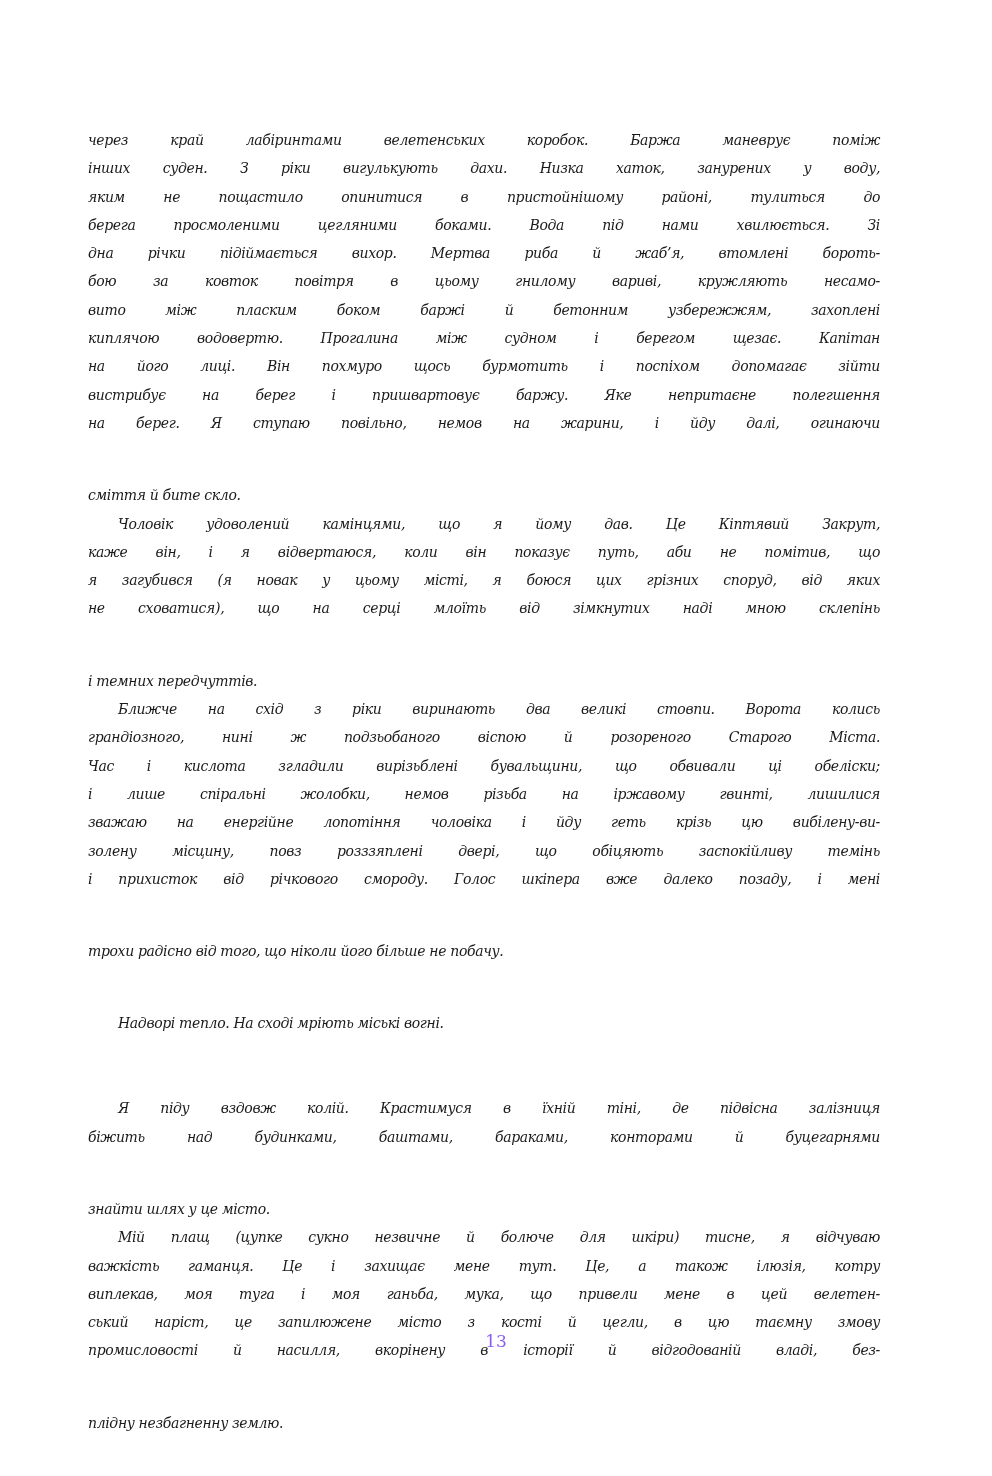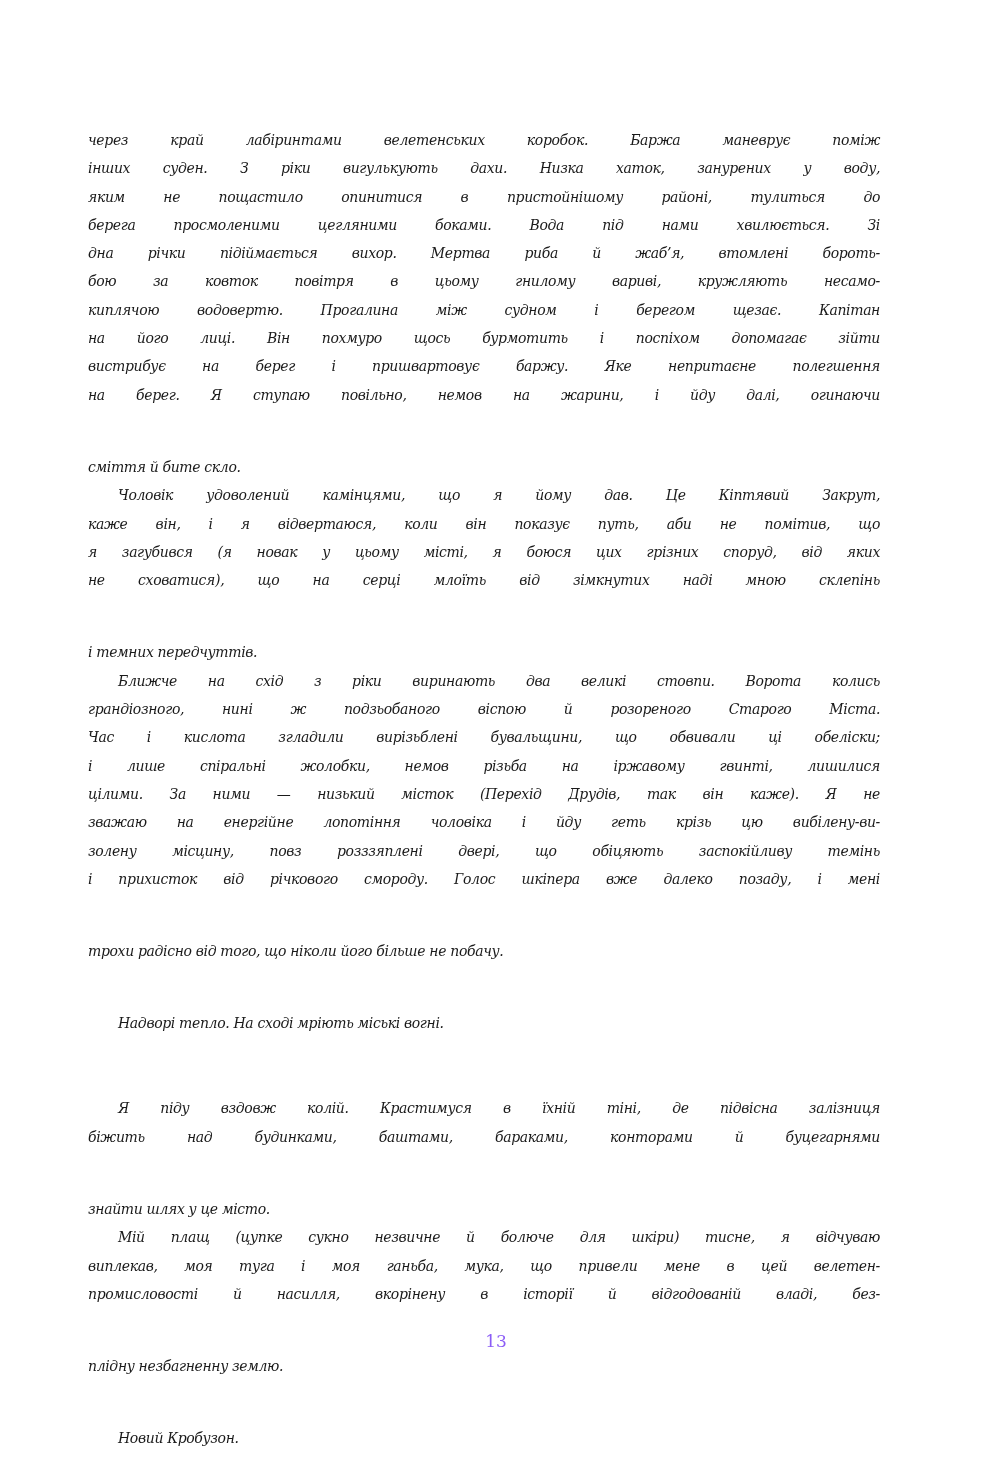--- a/index.html
+++ b/index.html
@@ -26,62 +26,64 @@
 
 <div class="page">
 
   <div>
     <span class="line">через край лабіринтами велетенських коробок. Баржа маневрує поміж</span>
     <span class="line">інших суден. З ріки вигулькують дахи. Низка хаток, занурених у воду,</span>
     <span class="line">яким не пощастило опинитися в пристойнішому районі, тулиться до</span>
     <span class="line">берега просмоленими цегляними боками. Вода під нами хвилюється. Зі</span>
     <span class="line">дна річки підіймається вихор. Мертва риба й жаб’я, втомлені бороть-</span>
     <span class="line">бою за ковток повітря в цьому гнилому вариві, кружляють несамо-</span>
+    <span class="line">вито між пласким боком баржі й бетонним узбережжям, захоплені</span>
     <span class="line">киплячою водовертю. Прогалина між судном і берегом щезає. Капітан</span>
     <span class="line">на його лиці. Він похмуро щось бурмотить і поспіхом допомагає зійти</span>
     <span class="line">вистрибує на берег і пришвартовує баржу. Яке непритаєне полегшення</span>
     <span class="line">на берег. Я ступаю повільно, немов на жарини, і йду далі, огинаючи</span>
     <span class="line last">сміття й бите скло.</span>
   </div>
 
   <div>
     <span class="line indent">Чоловік удоволений камінцями, що я йому дав. Це Кіптявий Закрут,</span>
     <span class="line">каже він, і я відвертаюся, коли він показує путь, аби не помітив, що</span>
     <span class="line">я загубився (я новак у цьому місті, я боюся цих грізних споруд, від яких</span>
     <span class="line">не сховатися), що на серці млоїть від зімкнутих наді мною склепінь</span>
     <span class="line last">і темних передчуттів.</span>
   </div>
 
   <div>
     <span class="line indent">Ближче на схід з ріки виринають два великі стовпи. Ворота колись</span>
     <span class="line">грандіозного, нині ж подзьобаного віспою й розореного Старого Міста.</span>
     <span class="line">Час і кислота згладили вирізьблені бувальщини, що обвивали ці обеліски;</span>
     <span class="line">і лише спіральні жолобки, немов різьба на іржавому гвинті, лишилися</span>
-    <span class="line">цілими. За ними — низький місток (Перехід Друдів, так він каже). Я не</span>
     <span class="line">зважаю на енергійне лопотіння чоловіка і йду геть крізь цю вибілену-ви-</span>
     <span class="line">золену місцину, повз розззяплені двері, що обіцяють заспокійливу темінь</span>
     <span class="line">і прихисток від річкового смороду. Голос шкіпера вже далеко позаду, і мені</span>
     <span class="line last">трохи радісно від того, що ніколи його більше не побачу.</span>
   </div>
 
   <div>
     <span class="line indent last">Надворі тепло. На сході мріють міські вогні.</span>
   </div>
   <div class="gap"></div>
   <div class="gap"></div>
 
   <div>
     <span class="line indent">Я піду вздовж колій. Крастимуся в їхній тіні, де підвісна залізниця</span>
     <span class="line">біжить над будинками, баштами, бараками, конторами й буцегарнями</span>
     <span class="line last">знайти шлях у це місто.</span>
   </div>
 
   <div>
     <span class="line indent">Мій плащ (цупке сукно незвичне й болюче для шкіри) тисне, я відчуваю</span>
+    <span class="line">важкість гаманця. Це і захищає мене тут. Це, а також ілюзія, котру</span>
     <span class="line">виплекав, моя туга і моя ганьба, мука, що привели мене в цей велетен-</span>
+    <span class="line">ський наріст, це запилюжене місто з кості й цегли, в цю таємну змову</span>
     <span class="line">промисловості й насилля, вкорінену в історії й відгодованій владі, без-</span>
     <span class="line last">плідну незбагненну землю.</span>
   </div>
 
   <div>
     <span class="line indent last">Новий Кробузон.</span>
   </div>
 </div>
 
 <div class="page-number">13</div>

